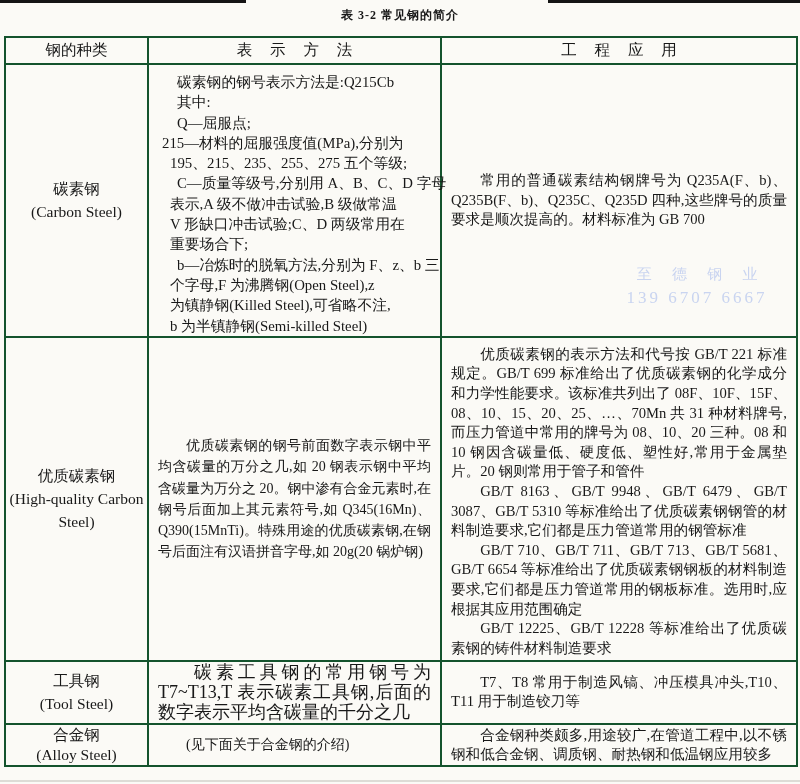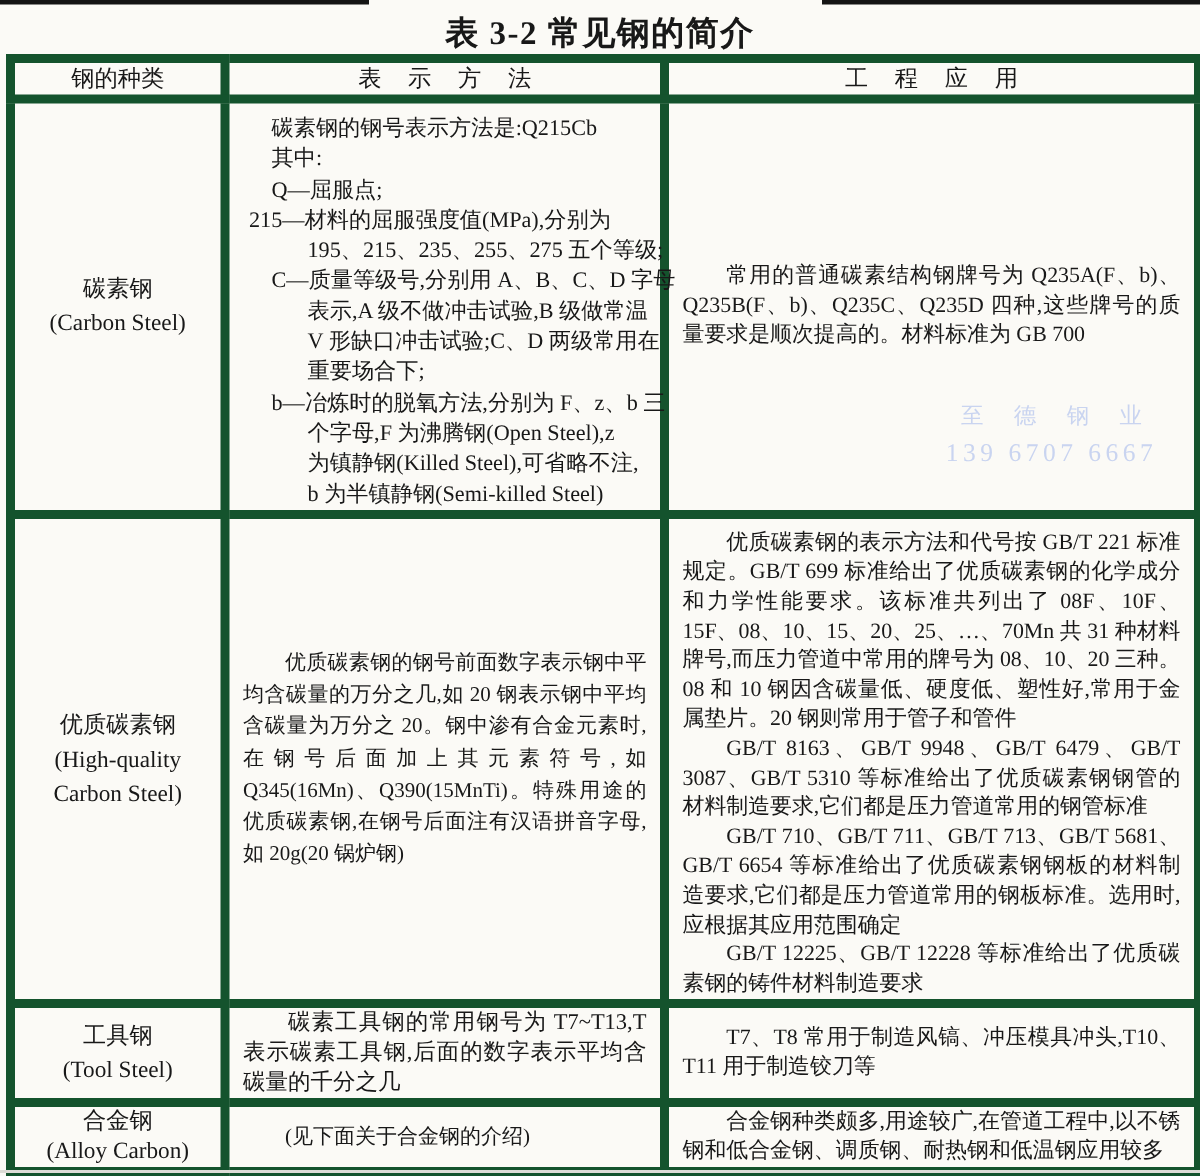--- a/index.html
+++ b/index.html
@@ -6,45 +6,45 @@
   body{
     width:800px;height:784px;position:relative;overflow:hidden;
     background:#fbfaf6;color:#181818;
     font-family:"Liberation Serif","DejaVu Serif",serif;
   }
   .topbar{position:absolute;top:0;height:3px;background:#141414;}
   .topbar.left{left:0;width:246px;}
   .topbar.right{left:548px;width:252px;}
   .page-title{
     position:absolute;top:7px;left:0;width:800px;text-align:center;
-    font-size:22px;font-weight:bold;letter-spacing:1px;
+    font-size:12px;font-weight:bold;letter-spacing:1px;
   }
   table.steel{
     position:absolute;left:4px;top:36px;width:792px;
     border-collapse:collapse;table-layout:fixed;
   }
-  .steel th,.steel td{border:6px solid #14532d;box-sizing:border-box;font-family:Liberation Serif, serif;}
+  .steel th,.steel td{border:2px solid #14532d;box-sizing:border-box;font-family:Liberation Serif, serif;}
   .steel th{
     height:27px;font-weight:normal;font-size:15.5px;padding:0;
     text-align:center;vertical-align:middle;
   }
   th.spread{letter-spacing:0.45em;text-indent:0.45em;border-radius:11px;}
   td{vertical-align:middle;}
   .type-cell{
     text-align:center;font-size:15.5px;line-height:23px;padding:0 2px;border-radius:11px;
   }
   
   .method-lines{
     vertical-align:top;padding:7px 4px 0 0;
     font-size:14.8px;line-height:20.3px;
   }
   .ln{white-space:nowrap;}
   .ln.i0{padding-left:13px;}
   .ln.i1{padding-left:28px;}
-  .ln.i2{padding-left:52px;}
+  .ln.i2{padding-left:21px;}
   
   .para{margin:0;text-indent:2em;text-align:justify;}
   .method-para{font-size:14px;line-height:21.2px;padding:0 9px;}
   .app-cell{font-size:14.6px;line-height:19.6px;padding:0 9px;}
   .app-top{vertical-align:top;padding-top:7px;}
   .app-rel{position:relative;border-radius:26px;}
   .app-para-gap{margin-top:0;}
   
   .watermark{
     position:absolute;top:200px;left:148px;width:214px;
@@ -123,32 +123,32 @@
         <p class="para app-para-gap">GB/T 710、GB/T 711、GB/T 713、GB/T 5681、GB/T 6654 等标准给出了优质碳素钢钢板的材料制造要求,它们都是压力管道常用的钢板标准。选用时,应根据其应用范围确定</p>
         <p class="para app-para-gap">GB/T 12225、GB/T 12228 等标准给出了优质碳素钢的铸件材料制造要求</p>
       </td>
     </tr>
 
     <tr style="height:63px;">
       <td class="type-cell">
         <div>工具钢</div>
         <div>(Tool Steel)</div>
       </td>
-      <td class="method-para" style="font-size:15px;line-height:20px;">
+      <td class="method-para" style="font-size:18px;line-height:20px;">
         <p class="para">碳素工具钢的常用钢号为 T7~T13,T 表示碳素工具钢,后面的数字表示平均含碳量的千分之几</p>
       </td>
       <td class="app-cell">
         <p class="para">T7、T8 常用于制造风镐、冲压模具冲头,T10、T11 用于制造铰刀等</p>
       </td>
     </tr>
 
     <tr style="height:41px;">
       <td class="type-cell" style="line-height:20px;">
         <div>合金钢</div>
-        <div>(Alloy Carbon)</div>
+        <div>(Alloy Steel)</div>
       </td>
       <td class="method-para">
         <p class="para">(见下面关于合金钢的介绍)</p>
       </td>
       <td class="app-cell" style="line-height:19px;">
         <p class="para">合金钢种类颇多,用途较广,在管道工程中,以不锈钢和低合金钢、调质钢、耐热钢和低温钢应用较多</p>
       </td>
     </tr>
 
   </tbody>

